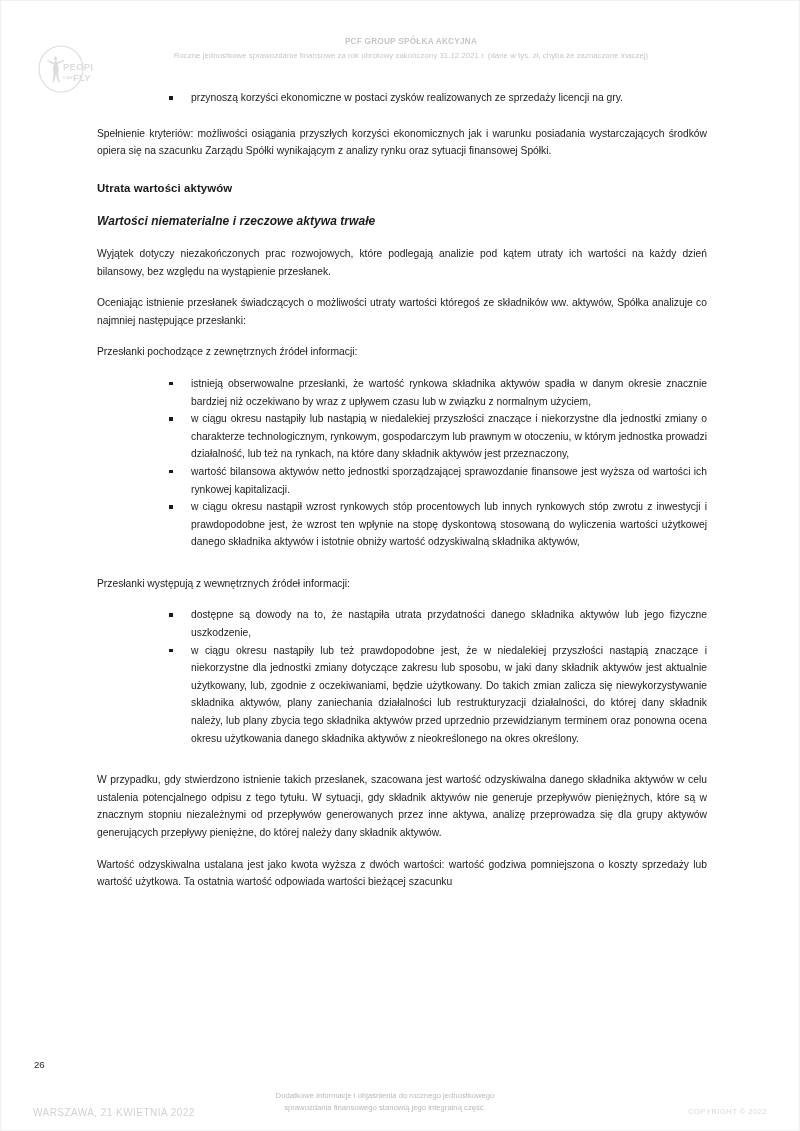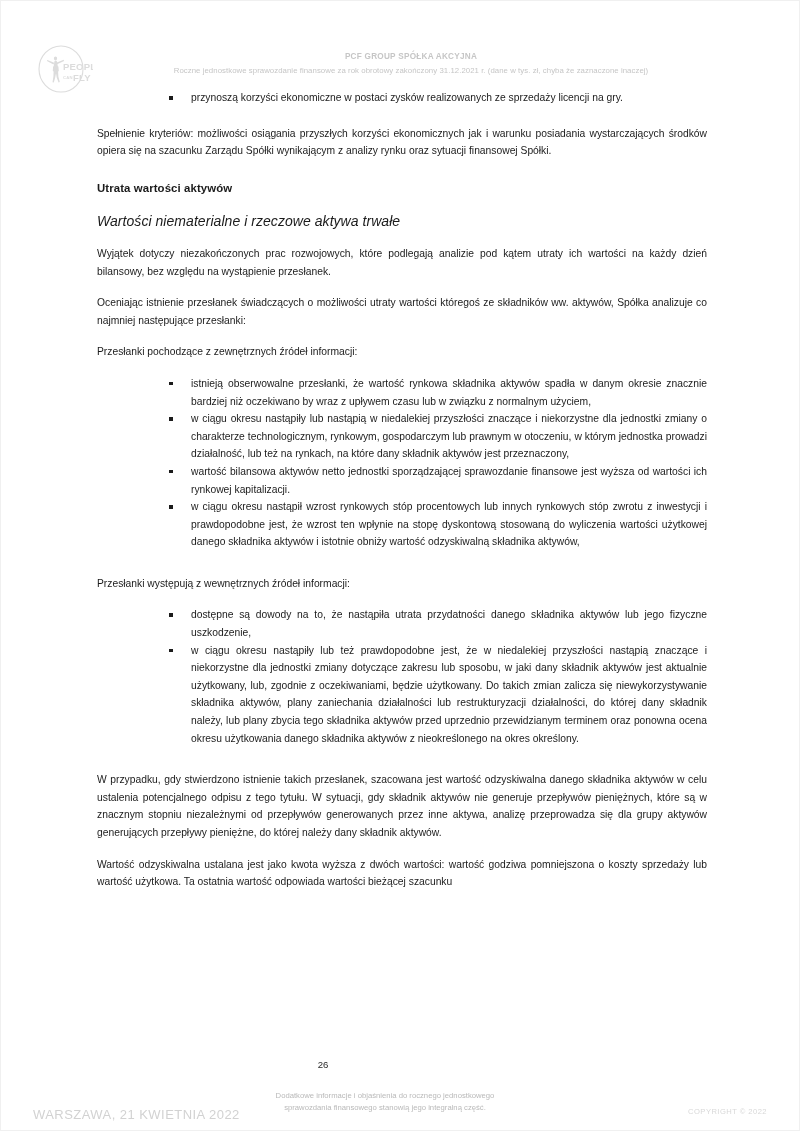--- a/index.html
+++ b/index.html
@@ -44,21 +44,20 @@
     top: 12px;
     width: 560px;
     text-align: center;
     color: #c6c6c6;
   }
   .header-title {
     font-size: 8.2px;
     font-weight: bold;
     letter-spacing: 0.25px;
     line-height: 13px;
-    margin-top: 15px;
   }
   .header-sub {
     font-size: 7.8px;
     font-weight: normal;
     letter-spacing: 0.05px;
     line-height: 13px;
     margin-top: 1px;
     white-space: nowrap;
   }
 
@@ -80,22 +79,22 @@
   p.para.nojust { text-align: left; }
 
   h2.section-title {
     margin: 20px 0 16px 0;
     font-size: 11.4px;
     font-weight: bold;
     letter-spacing: 0.1px;
   }
   h3.sub-title {
     margin: 0 0 14px 0;
-    font-size: 14px;
-    font-weight: normal;
+    font-size: 12px;
+    font-weight: bold;
     font-style: italic;
     letter-spacing: 0.05px;
   }
 
   ul.bullets {
     list-style: none;
     margin: 0 0 14px 0;
     padding: 0;
   }
   ul.bullets li {
@@ -115,39 +114,40 @@
   }
   .gap-lg { height: 10px; }
   .gap-sm { height: 4px; }
 
   
   .page-number {
     position: absolute;
     top: 1058px;
     left: 0;
     width: 644px;
-    text-align: center;
+    text-align: left;
     font-size: 9.6px;
     color: #2a2a2a;
+    padding-left: 33px;
   }
   .footer-center {
     position: absolute;
     top: 1089px;
     left: 184px;
     width: 400px;
     text-align: center;
     font-size: 7.7px;
     line-height: 11.5px;
     color: #b9b9b9;
   }
   .footer-left {
     position: absolute;
     top: 1106px;
     left: 32px;
-    font-size: 13px;
+    font-size: 10px;
     letter-spacing: 0.45px;
     color: #d2d2d2;
   }
   .footer-right {
     position: absolute;
     top: 1106px;
     right: 32px;
     font-size: 7.6px;
     letter-spacing: 0.45px;
     color: #d8d8d8;

